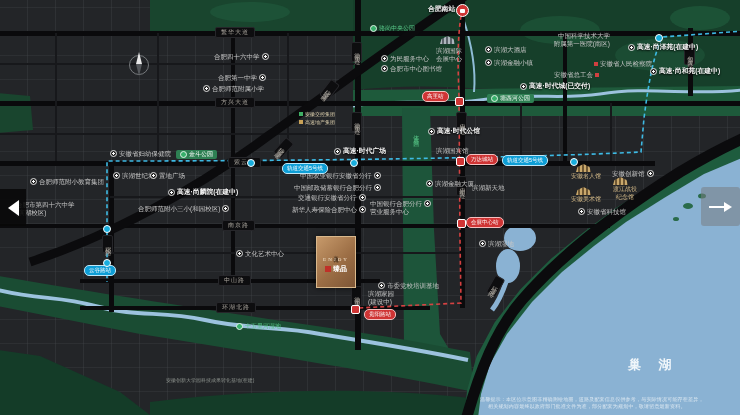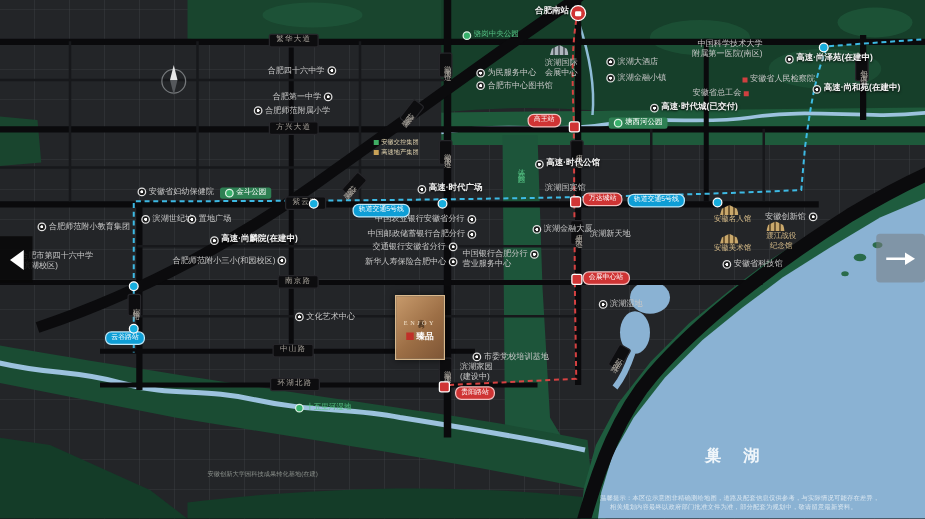--- a/index.html
+++ b/index.html
@@ -411,21 +411,21 @@
         <span>安徽创新馆</span>
         <span class="ic-dot"></span>
       </div>
       <div class="lbl poi" style="left: 578px; top: 208px;">
         <span class="ic-dot"></span>
         <span>安徽省科技馆</span>
       </div>
       <div class="lbl tiny" style="left: 166px; top: 377px;">
         <span>安徽创新大学园科技成果转化基地(在建)</span>
       </div>
-      <div class="lbl laketitle" style="left: 564px; top: 357px;">
+      <div class="lbl laketitle" style="left: 628px; top: 357px;">
         <span>巢 湖</span>
       </div>
       <div class="stb" style="left: 103px; top: 259px;"></div>
       <div class="stb" style="left: 103px; top: 225px;"></div>
       <div class="stb" style="left: 247px; top: 159px;"></div>
       <div class="stb" style="left: 350px; top: 159px;"></div>
       <div class="stb" style="left: 570px; top: 158px;"></div>
       <div class="stb" style="left: 655px; top: 34px;"></div>
       <div class="str" style="left: 455px; top: 97px;"></div>
       <div class="str" style="left: 456px; top: 157px;"></div>

